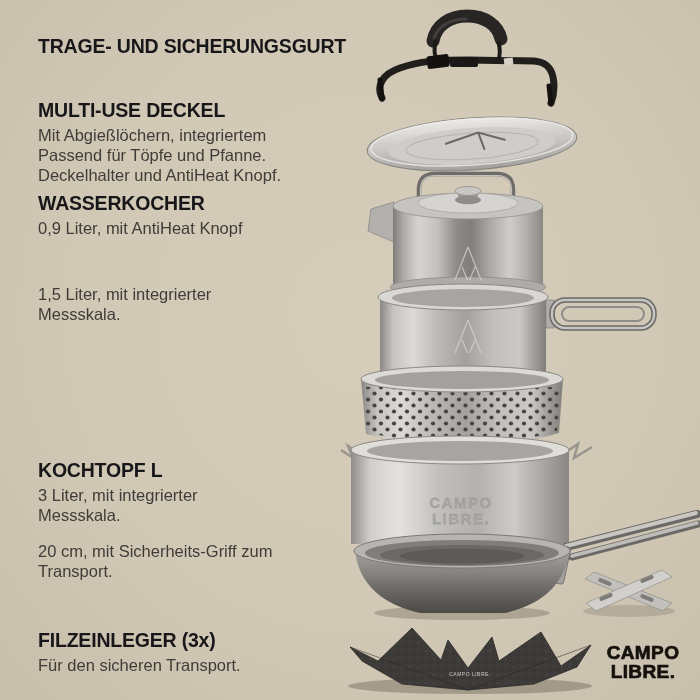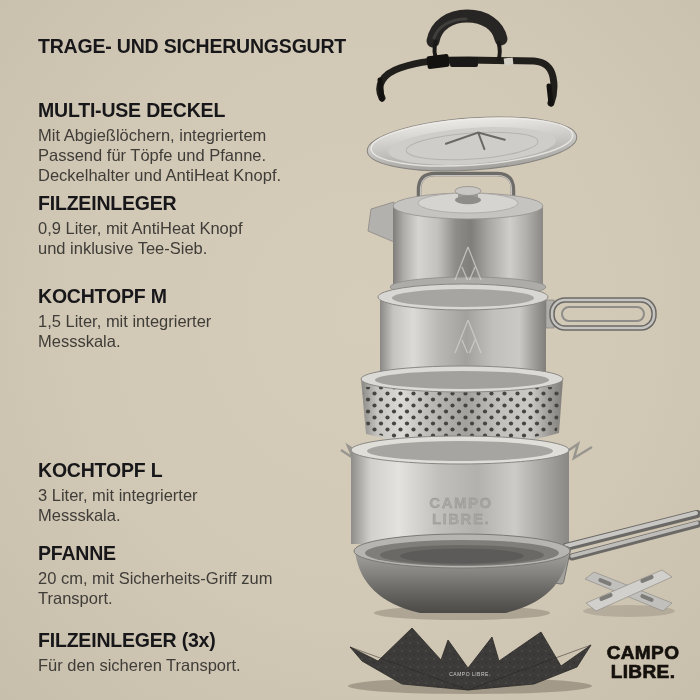--- a/index.html
+++ b/index.html
@@ -191,40 +191,37 @@
   </section>
 
   <section class="sec" style="top:98px">
     <h2>MULTI-USE DECKEL</h2>
     <p class="line">Mit Abgießlöchern, integriertem</p>
     <p class="line">Passend für Töpfe und Pfanne.</p>
     <p class="line">Deckelhalter und AntiHeat Knopf.</p>
   </section>
 
   <section class="sec" style="top:191px">
-    <h2>FILZEINLEGER</h2>
+    <h2>WASSERKOCHER</h2>
     <p class="line">0,9 Liter, mit AntiHeat Knopf</p>
-    <p class="line">und inklusive Tee-Sieb.</p>
   </section>
 
   <section class="sec" style="top:284px">
-    <h2>KOCHTOPF M</h2>
     <p class="line">1,5 Liter, mit integrierter</p>
     <p class="line">Messskala.</p>
   </section>
 
 
   <section class="sec" style="top:458px">
     <h2>KOCHTOPF L</h2>
     <p class="line">3 Liter, mit integrierter</p>
     <p class="line">Messskala.</p>
   </section>
 
   <section class="sec" style="top:541px">
-    <h2>PFANNE</h2>
     <p class="line">20 cm, mit Sicherheits-Griff zum</p>
     <p class="line">Transport.</p>
   </section>
 
   <section class="sec" style="top:628px">
     <h2>FILZEINLEGER (3x)</h2>
     <p class="line">Für den sicheren Transport.</p>
   </section>
 
   <div class="logo">

